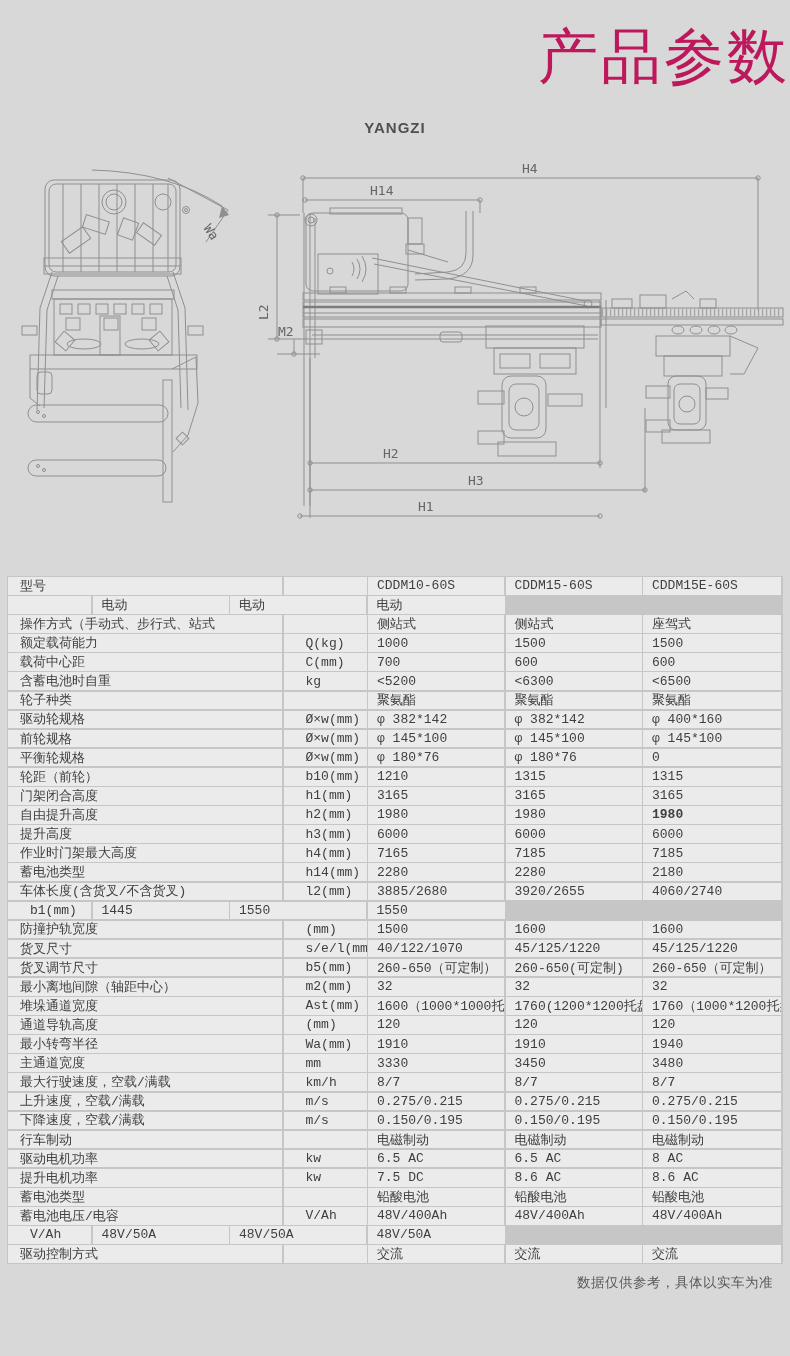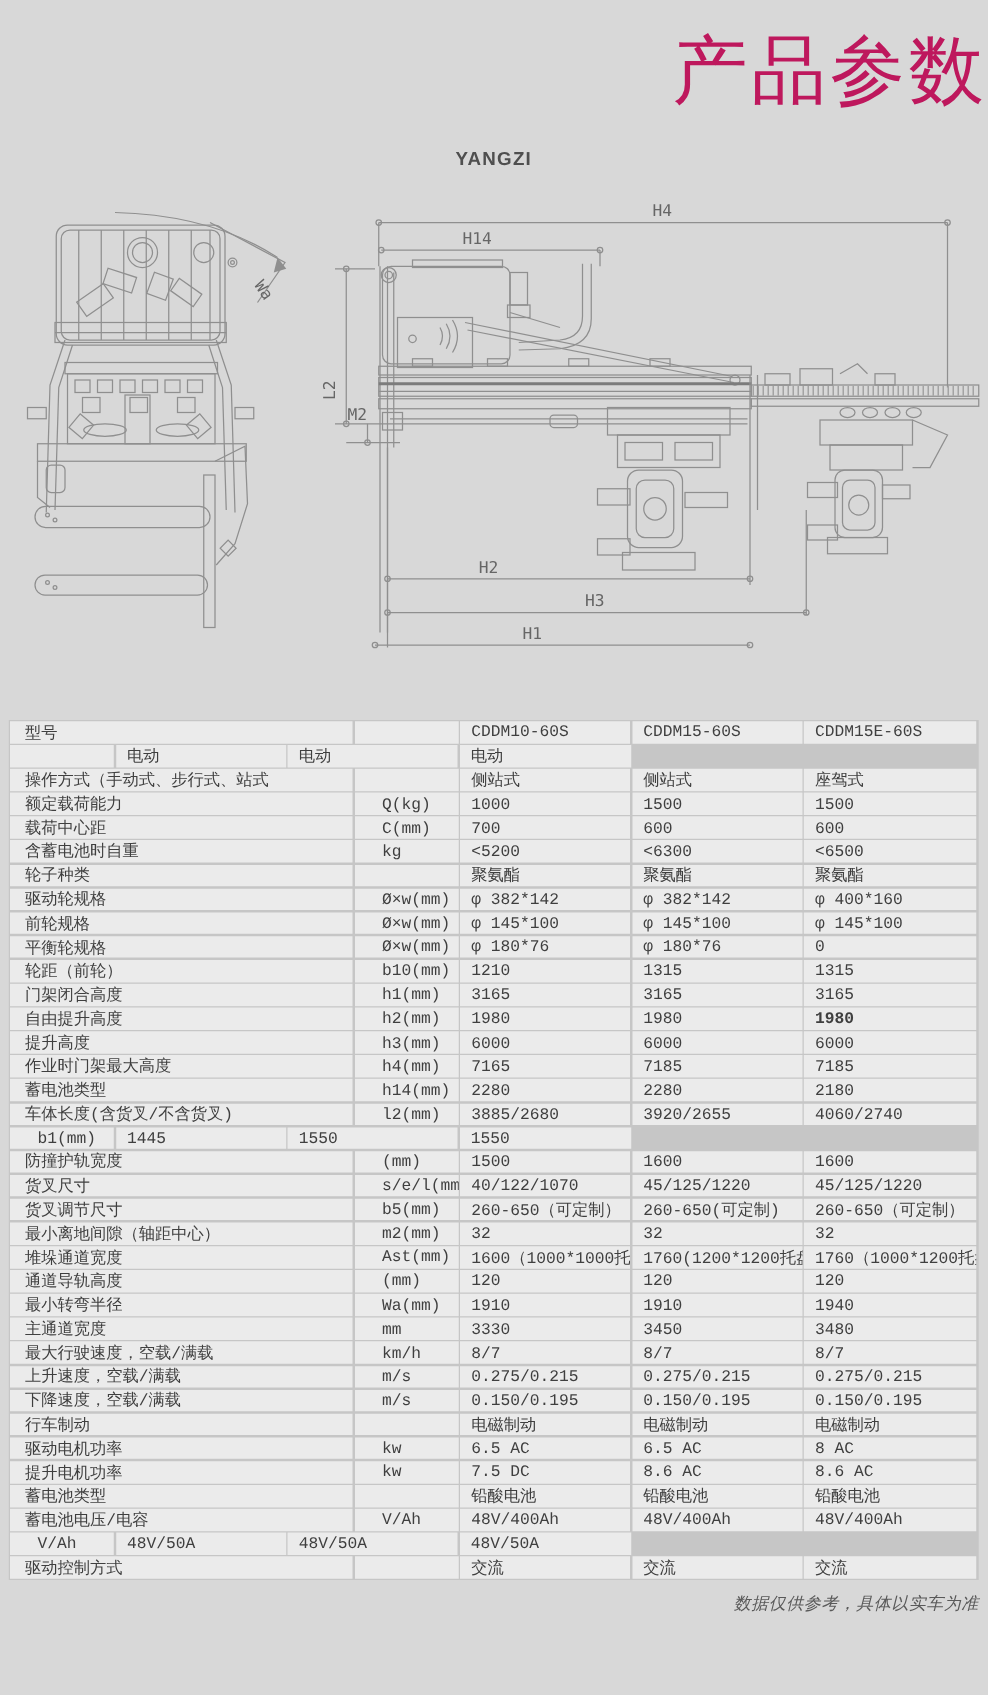--- a/index.html
+++ b/index.html
@@ -41,22 +41,22 @@
     font-size:13px;color:#3f3f3f;
     white-space:nowrap;overflow:hidden;
     box-sizing:border-box;flex:none;
   }
   .tc-label{width:274px;padding-left:12px;}
   .tc-unit{width:83px;padding-left:22px;}
   .tc-val{width:136px;padding-left:9px;}
   .tc-val.last{width:137.5px;}
   .tcell.bold{font-weight:700;}
   .footer-note{
-    position:absolute;top:1274px;right:7px;
-    font-size:13.5px;color:#595959;letter-spacing:0.5px;font-style:italic;
+    position:absolute;top:1274px;right:17px;
+    font-size:13.5px;color:#595959;letter-spacing:0.5px;
   }
 </style>
 </head>
 <body>
 
 <div>
 
   <div class="page-title">产品参数</div>
   <div class="brand-sub">YANGZI</div>
 

